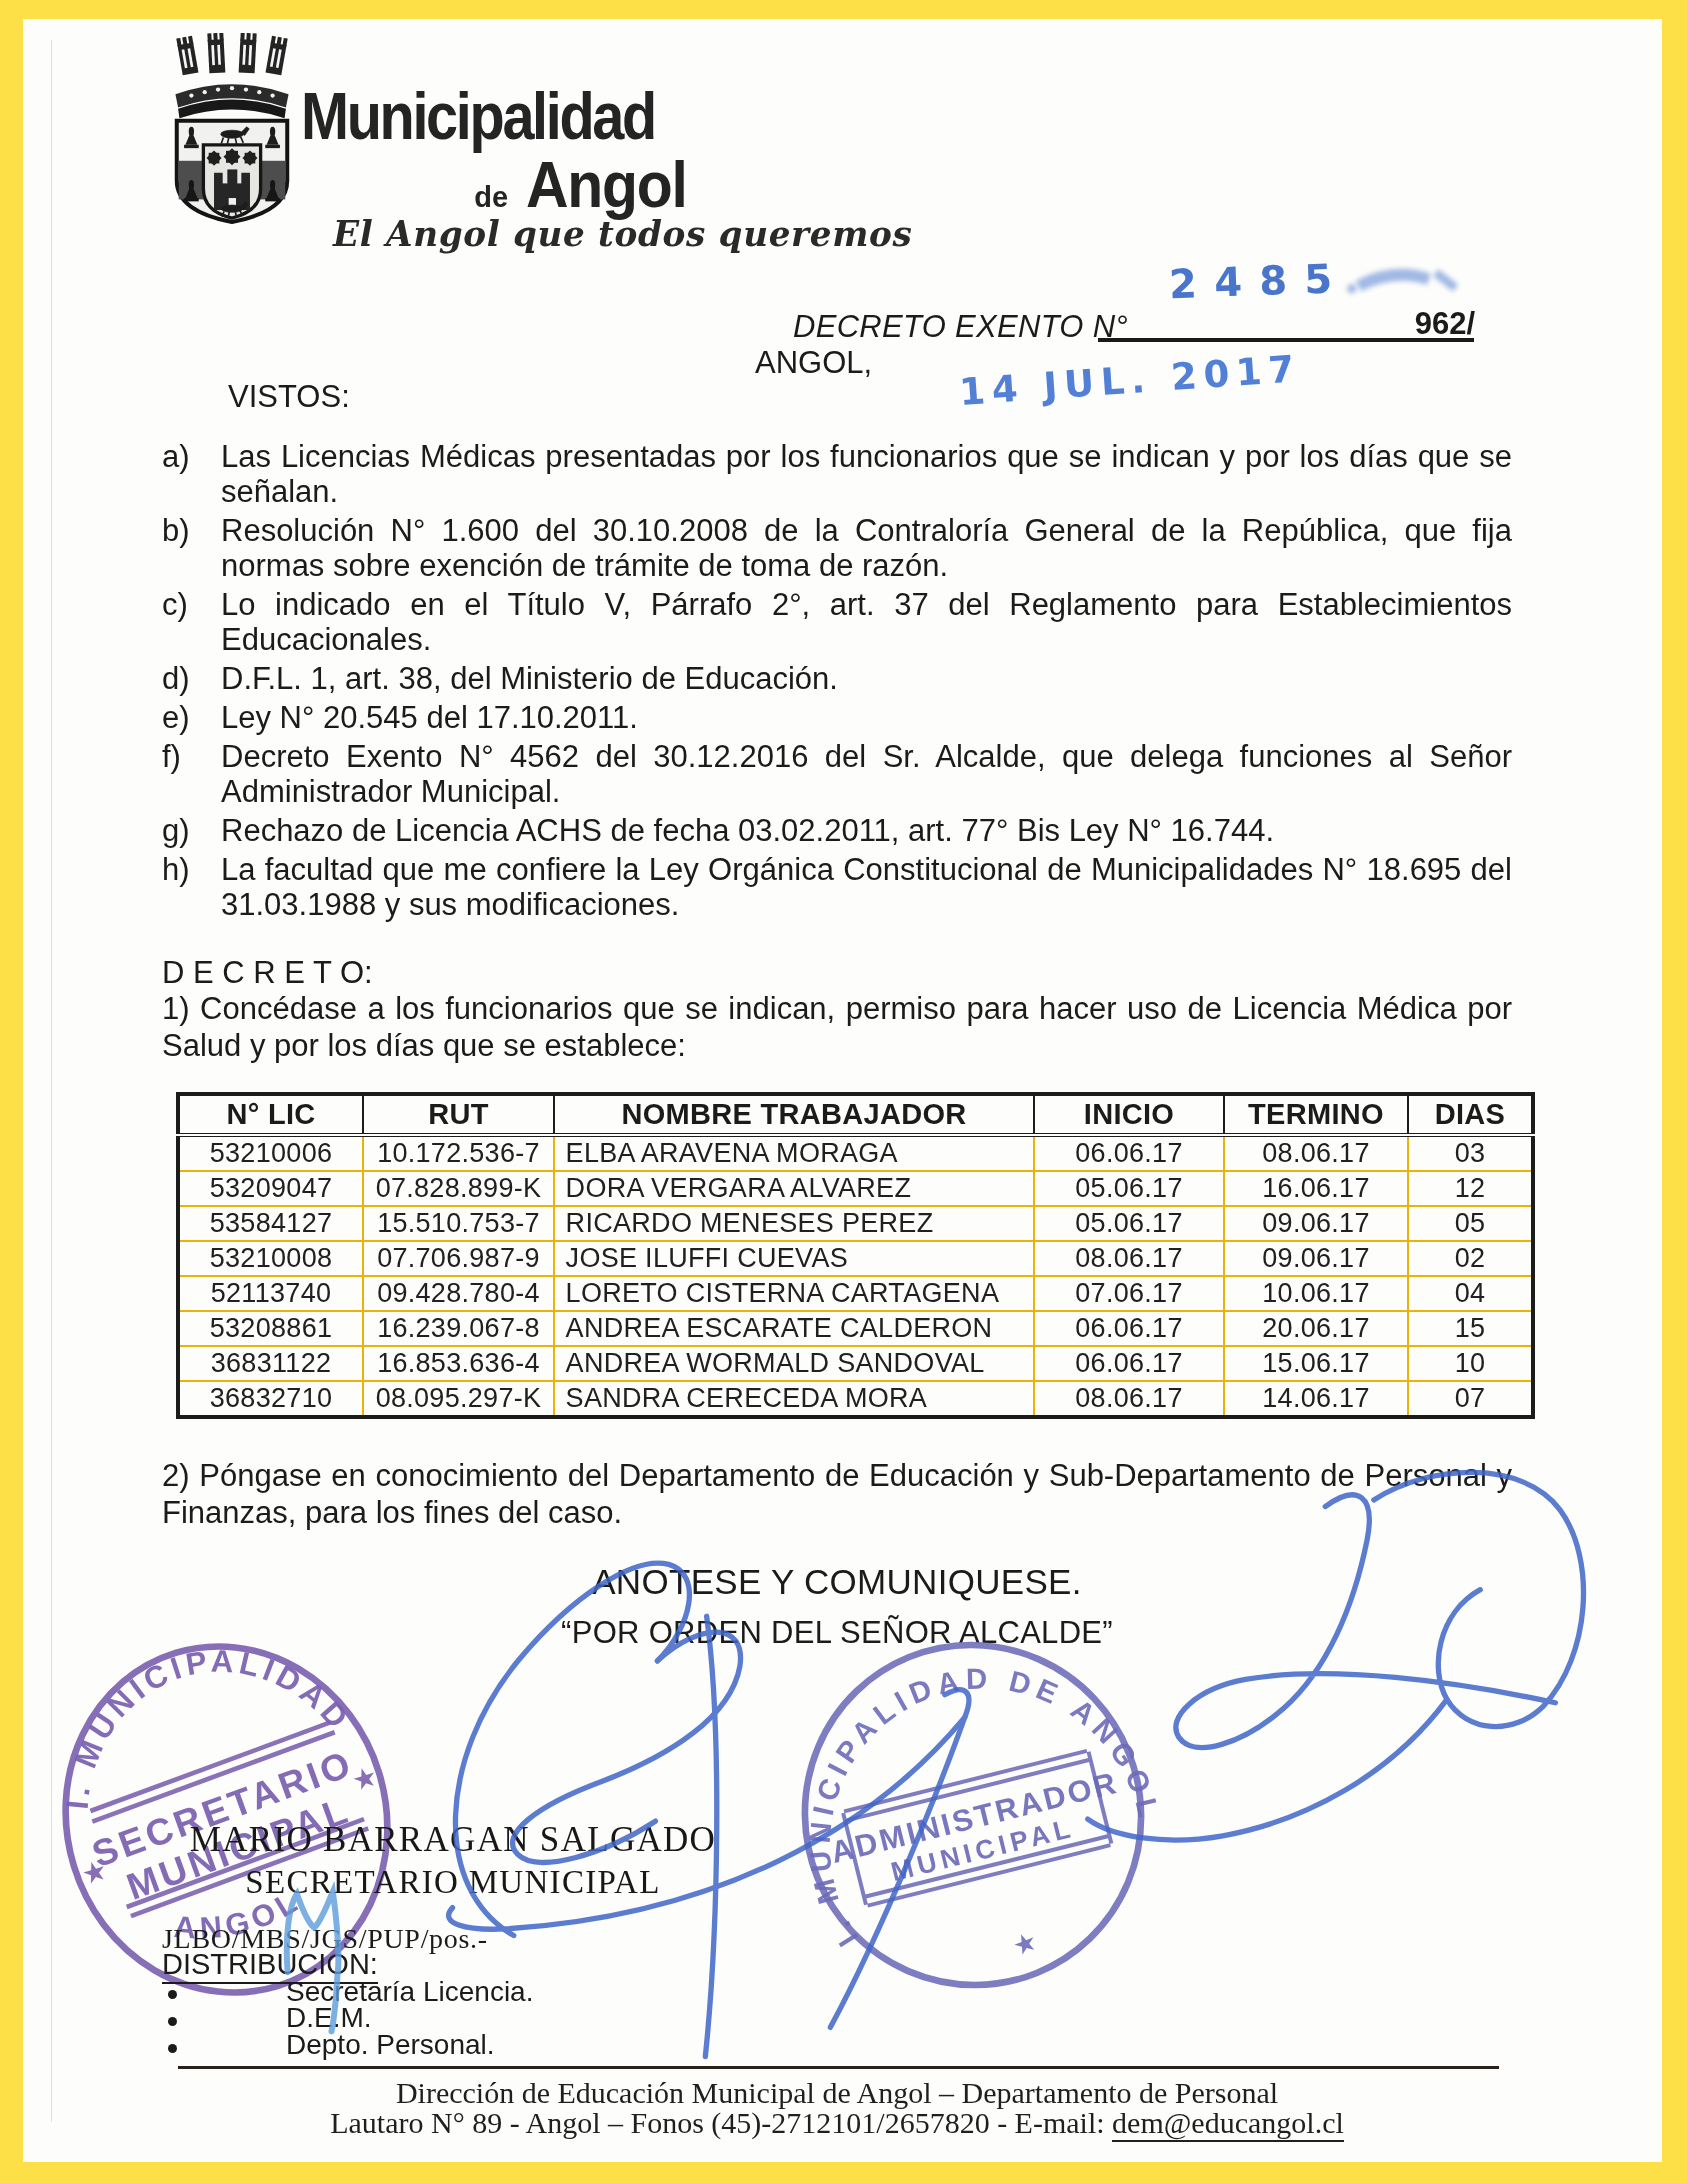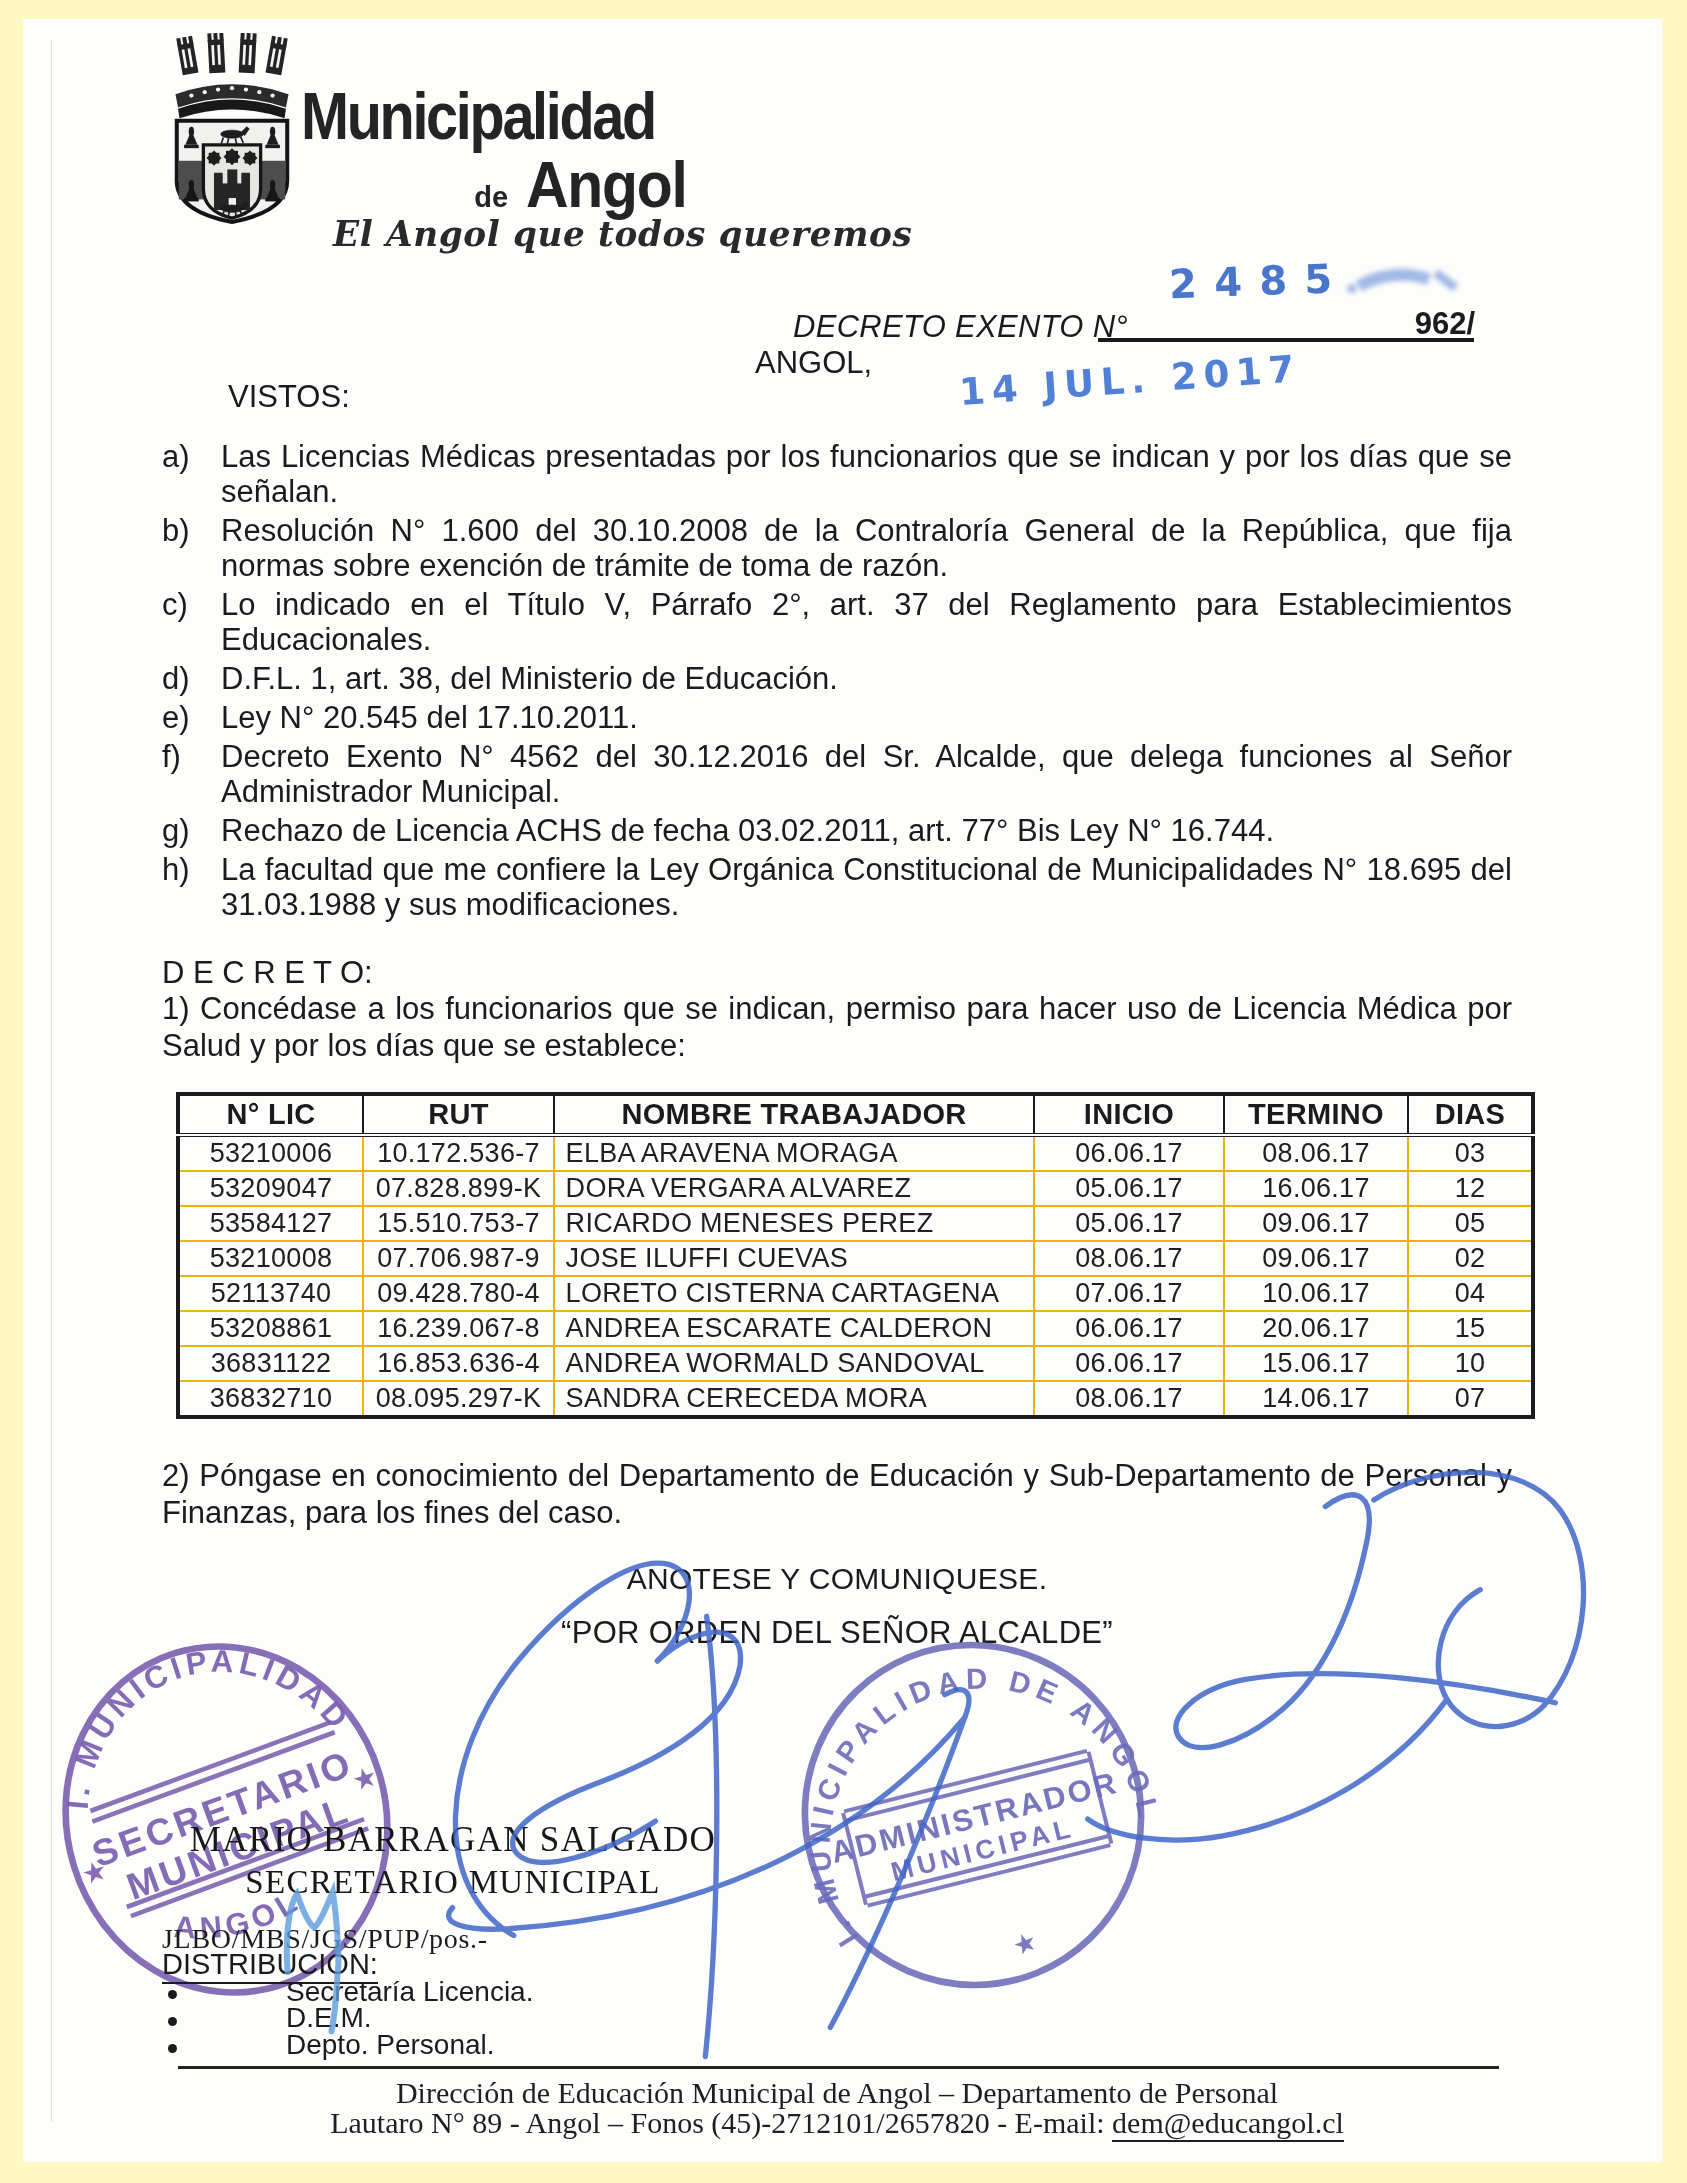--- a/index.html
+++ b/index.html
@@ -1,16 +1,16 @@
 <!DOCTYPE html>
 <html style="font-size:10.6px"><head>
 <meta charset="utf-8">
 <style>
   html,body{margin:0;padding:0;background:#000;}
-  #scan{position:relative;width:1688px;height:2183px;background:#fef9c3;overflow:hidden;
+  #scan{position:relative;width:1688px;height:2183px;background:#fde047;overflow:hidden;
         font-family:"Liberation Sans",sans-serif;color:#1b1b1b;}
   .abs{position:absolute;}
   .page-bg{position:absolute;left:23px;top:18.6px;width:1639px;height:2143px;background:#fdfdfb;}
   .scan-streak{position:absolute;left:51px;top:40px;width:1.3px;height:2082px;background:#c9c9c4;opacity:.55;}
 
   
   .brand-title{left:301px;top:77px;font-size:67px;font-weight:bold;letter-spacing:-2.7px;
                transform:scaleX(.86);transform-origin:left top;color:#242424;}
   .brand-sub{left:301px;top:148px;width:386px;display:flex;justify-content:flex-end;align-items:flex-end;color:#242424;}
   .brand-de{font-size:29px;font-weight:bold;margin:0 4px 8px 0;}
@@ -39,21 +39,21 @@
   .para2{top:1457px;}
 
   
   .lic-table-wrap{left:176px;top:1092px;}
   table.lic{border-collapse:collapse;table-layout:fixed;width:1354px;border:4px solid #1c1c1c;}
   table.lic th{border:2px solid #1c1c1c;height:37px;font-size:29px;font-weight:bold;text-align:center;letter-spacing:0.3px;padding:0;}
   table.lic thead tr{border-bottom:4.7px double #1c1c1c;}
   table.lic td{border:2px solid #eab308;height:33px;font-size:27px;text-align:center;letter-spacing:0.3px;padding:0;color:#202020;}
   table.lic td.nombre{text-align:left;padding-left:10.6px;}
 
-  .anotese{left:162px;top:1562px;width:1350px;text-align:center;font-size:30px;letter-spacing:0.3px;}
+  .anotese{left:162px;top:1562px;width:1350px;text-align:center;font-size:35px;letter-spacing:0.3px;}
   .por-orden{left:162px;top:1615px;width:1350px;text-align:center;font-size:31px;letter-spacing:0.3px;}
 
   .signer{text-align:center;font-family:"Liberation Serif",serif;color:#181818;}
   .signer-left{left:152px;top:1820px;width:602px;}
   .signer-right{left:926px;top:1818px;width:612px;}
   .signer .nm{font-size:35px;letter-spacing:1.3px;}
   .signer .tt{font-size:33px;letter-spacing:1.3px;margin-top:4px;}
 
   .initials{left:162px;top:1923px;font-family:"Liberation Serif",serif;font-size:28px;letter-spacing:0.7px;}
   .dist-title{left:162px;top:1948px;font-size:29px;border-bottom:2.7px solid #1b1b1b;padding-bottom:1.3px;}

